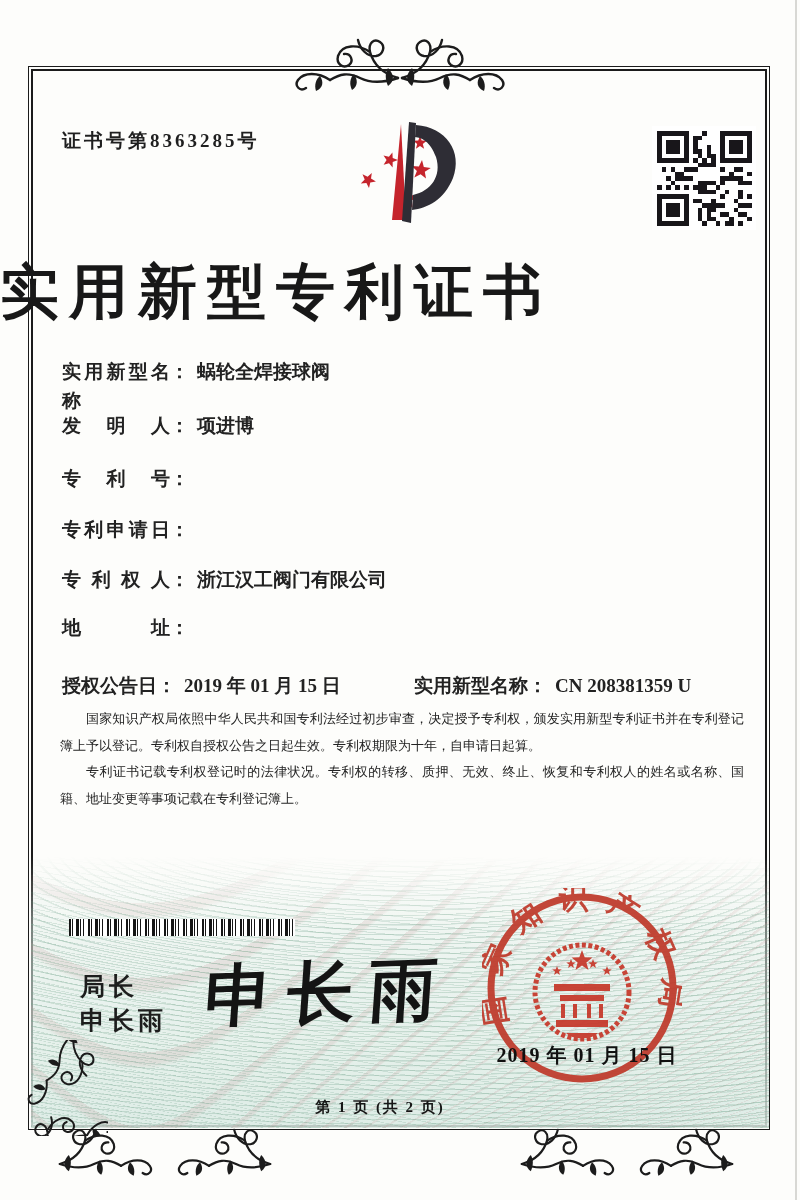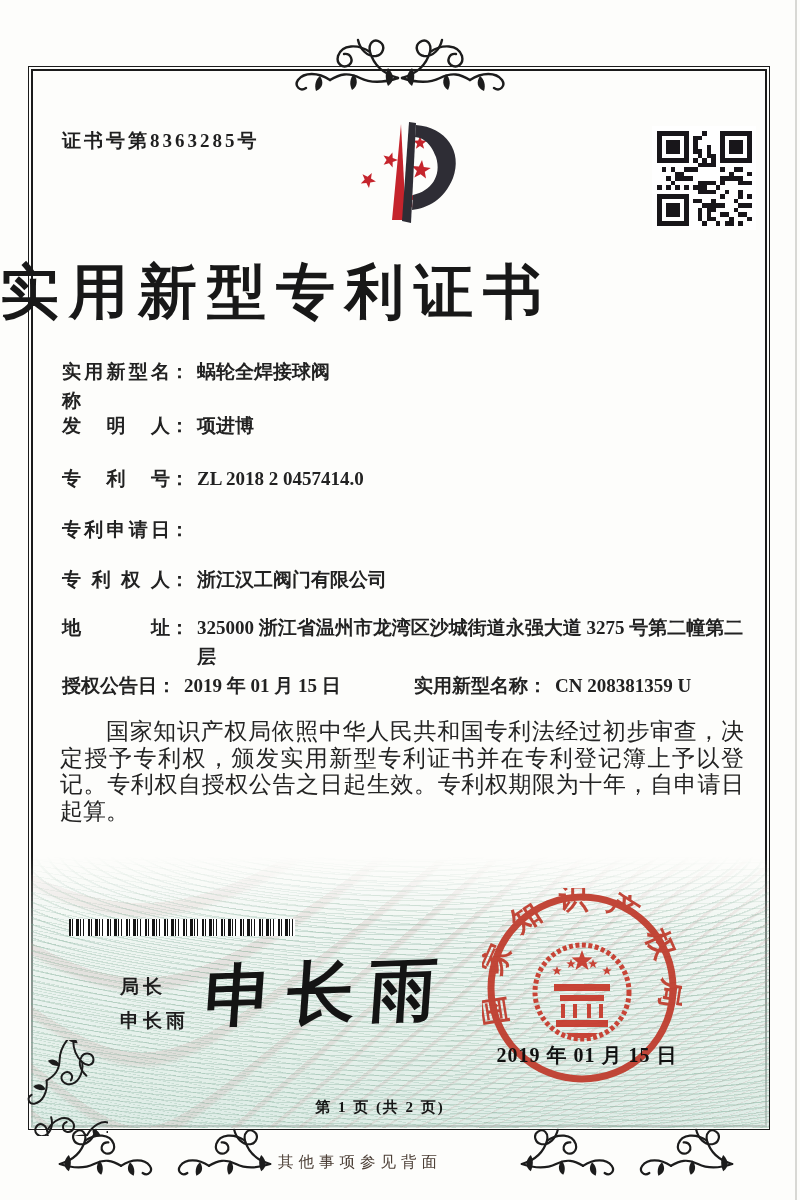--- a/index.html
+++ b/index.html
@@ -31,29 +31,29 @@
   .title{position:absolute; left:0; top:253px; width:100%; 
     font-size:59px; font-weight:700; letter-spacing:10px; color:#181818;}
   .fields{position:absolute; left:62px; top:0; width:682px; font-size:19px; font-weight:600; color:#222;}
   .row{position:absolute; left:0; display:flex; align-items:flex-start; width:682px; line-height:1.5;}
   .flabel{flex:none; width:108px; text-align:justify; text-align-last:justify;}
   .colon{flex:none; margin-right:8px;}
   .fvalue{flex:1; max-width:560px;}
   .pair{display:flex; align-items:flex-start;}
   .pair.left{flex:none; width:352px;}
   .paras{position:absolute; left:60px; top:706px; width:684px;
-    font-size:23px; line-height:26.5px; text-align:justify; font-weight:500; color:#232323;margin-top:13px;}
+    font-size:13px; line-height:26.5px; text-align:justify; font-weight:500; color:#232323;}
   .paras p{margin:0; text-indent:2em;}
   .barcode{position:absolute; left:69px; top:919px; width:226px; height:17px;
     background:repeating-linear-gradient(90deg,
       #141414 0 2px,#fff 2px 3px,#141414 3px 4px,#fff 4px 7px,
       #141414 7px 10px,#fff 10px 11px,#141414 11px 12px,#fff 12px 14px,
       #141414 14px 15px,#fff 15px 19px);}
-  .director{position:absolute; left:80px; top:970px; font-size:19px; font-weight:600;
-    letter-spacing:4px; line-height:34px; color:#1d1d1d;margin-left:40px;}
+  .director{position:absolute; left:80px; top:970px; font-size:25px; font-weight:600;
+    letter-spacing:4px; line-height:34px; color:#1d1d1d;}
   .signature{position:absolute; left:205px; top:948px; font-size:68px; font-weight:600;
     letter-spacing:14px; color:#141414; transform:rotate(-2deg) skewX(-6deg); white-space:nowrap;}
   .seal{position:absolute; left:482px; top:888px; opacity:.93;}
   .seal-date{position:absolute; left:478px; top:1042px; width:218px; text-align:center;
     font-size:20px; font-weight:700; letter-spacing:1px; color:#111;}
   .page-info{position:absolute; left:30px; top:1098px; width:700px; text-align:center;
     font-size:15px; font-weight:700; letter-spacing:2px; color:#161616;}
   .footer-note{position:absolute; left:0; top:1152px; width:720px; text-align:center;
     font-size:15.5px; letter-spacing:5px; color:#4b3e35;}
   .orn{position:absolute; pointer-events:none;}
@@ -327,52 +327,51 @@
       <span class="fvalue">蜗轮全焊接球阀</span>
     </div>
     <div class="row" style="top:412px">
       <span class="flabel">发明人</span>
         <span class="colon">：</span>
       <span class="fvalue">项进博</span>
     </div>
     <div class="row" style="top:465px">
       <span class="flabel">专利号</span>
         <span class="colon">：</span>
-      <span class="fvalue">ZL 2018 2 0457414.0</span>
     </div>
     <div class="row" style="top:516px">
       <span class="flabel">专利申请日</span>
         <span class="colon">：</span>
     </div>
     <div class="row" style="top:566px">
       <span class="flabel">专利权人</span>
         <span class="colon">：</span>
       <span class="fvalue">浙江汉工阀门有限公司</span>
     </div>
     <div class="row" style="top:614px">
       <span class="flabel">地址</span>
         <span class="colon">：</span>
-      <span class="fvalue">325000 浙江省温州市龙湾区沙城街道永强大道 3275 号第二幢第二层</span>
     </div>
     <div class="row" style="top:672px">
       <span class="pair left">
         <span>授权公告日</span>
           <span class="colon">：</span>
         <span>2019 年 01 月 15 日</span>
       </span>
       <span class="pair">
         <span>实用新型名称</span>
           <span class="colon">：</span>
         <span>CN 208381359 U</span>
       </span>
     </div>
   </div>
 
   <div class="paras">
     <p>国家知识产权局依照中华人民共和国专利法经过初步审查，决定授予专利权，颁发实用新型专利证书并在专利登记簿上予以登记。专利权自授权公告之日起生效。专利权期限为十年，自申请日起算。</p>
+    <p>专利证书记载专利权登记时的法律状况。专利权的转移、质押、无效、终止、恢复和专利权人的姓名或名称、国籍、地址变更等事项记载在专利登记簿上。</p>
   </div>
 
   <div class="barcode"></div>
 
   <div class="director">
     <div>局长</div>
     <div>申长雨</div>
   </div>
 
   <div class="signature">申长雨</div>
@@ -398,15 +397,14 @@
       <rect x="117" y="116" width="4" height="14" stroke="none"></rect>
       <rect x="74" y="132" width="52" height="7" stroke="none"></rect>
       <path d="M84,145 A18,10 0 0 0 116,145 Z" stroke="none"></path>
     </g>
   </svg>
 
   <div class="seal-date">2019 年 01 月 15 日</div>
 
   <div class="page-info">第 1 页 (共 2 页)</div>
 
-  <div class="footer-note">其他事项参见背面</div>
 
 </div>
 
 </body></html>

